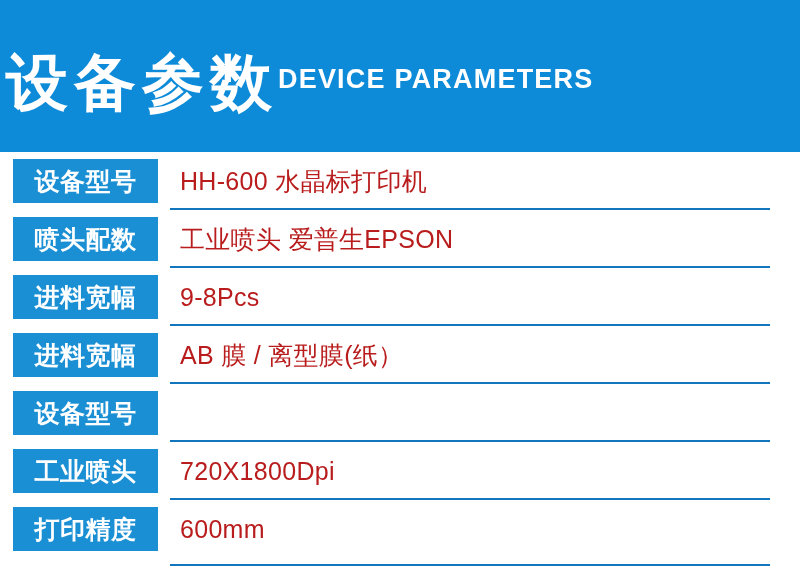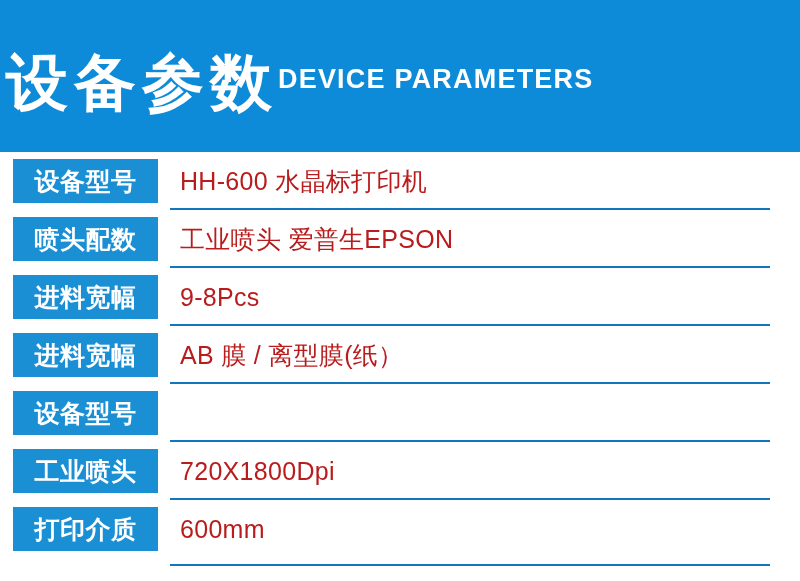--- a/index.html
+++ b/index.html
@@ -145,19 +145,19 @@
       <div class="row-rule"></div>
     </div>
 
     <div class="spec-row">
       <div class="spec-label">工业喷头</div>
       <div class="spec-value">720X1800Dpi</div>
       <div class="row-rule"></div>
     </div>
 
     <div class="spec-row">
-      <div class="spec-label">打印介质</div>
+      <div class="spec-label">打印精度</div>
       <div class="spec-value">600mm</div>
       <div class="row-rule"></div>
     </div>
 
   </div>
 </div>
 
 </body></html>

